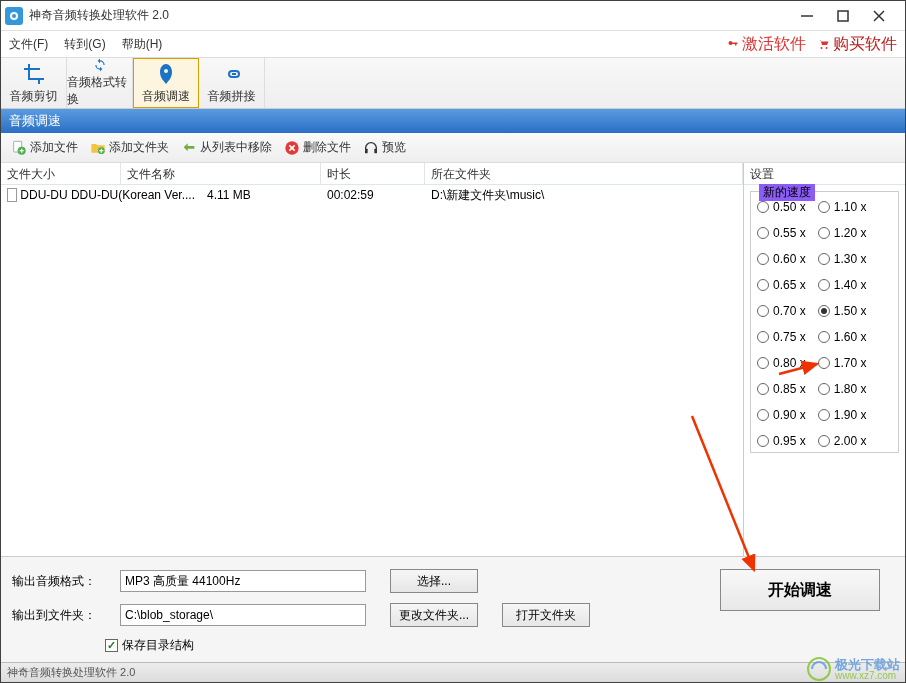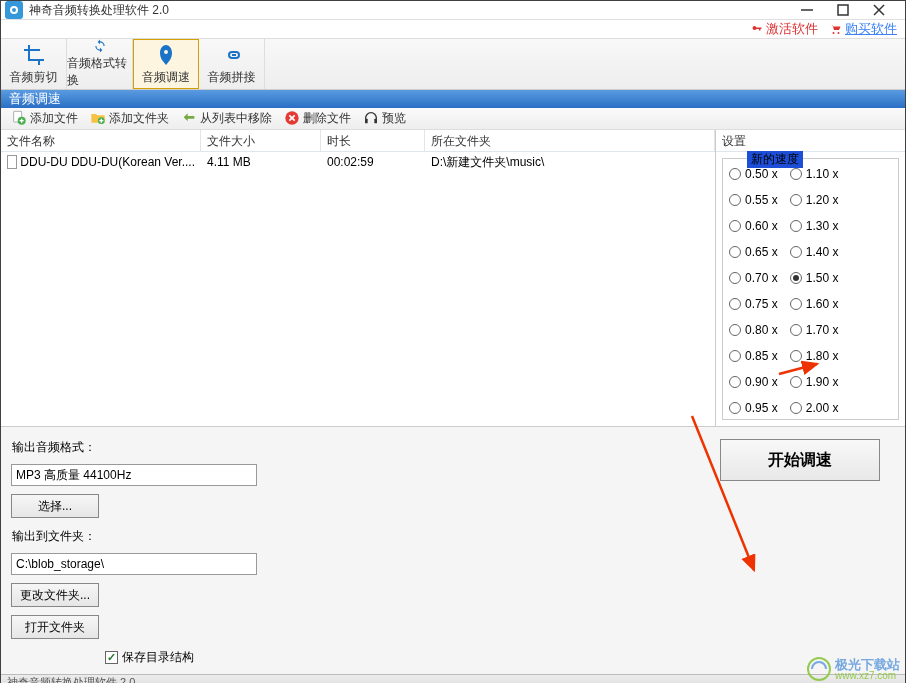--- a/index.html
+++ b/index.html
@@ -10,58 +10,58 @@
 .title-icon { width: 18px; height: 18px; background: #3498db; border-radius: 3px; display: flex; align-items: center; justify-content: center; margin-right: 6px; }
 .title-icon svg { width: 12px; height: 12px; fill: white; }
 .title-text { flex: 1; font-size: 12px; color: #333; }
 .win-controls { display: flex; gap: 24px; padding-right: 16px; }
 .win-btn { width: 12px; height: 12px; cursor: pointer; display: flex; align-items: center; justify-content: center; }
 
 .menubar { height: 26px; background: #fff; display: flex; align-items: center; padding: 0 8px; }
 .menu-left { display: flex; gap: 16px; }
 .menu-item { font-size: 12px; color: #333; cursor: pointer; }
 .menu-right { margin-left: auto; display: flex; gap: 12px; align-items: center; }
-.menu-link { font-size: 13px; color: #d33; display: flex; align-items: center; gap: 3px; }
-.menu-link.cart { color: #3b82f6; text-decoration: underline; }
+.menu-link { font-size: 16px; color: #d33; display: flex; align-items: center; gap: 3px; }
+.menu-link.cart { color: #b91c1c; }
 .key-icon { width: 12px; height: 12px; }
 
 .toolbar { height: 52px; background: linear-gradient(#f8f8f8, #eee); display: flex; border-top: 1px solid #ddd; border-bottom: 1px solid #ccc; }
 .tb-btn { width: 66px; display: flex; flex-direction: column; align-items: center; justify-content: center; gap: 2px; cursor: pointer; border-right: 1px solid #ddd; }
 .tb-btn.active { background: #fdf5e0; border: 1px solid #d4a000; }
 .tb-btn svg { width: 24px; height: 24px; }
 .tb-label { font-size: 12px; color: #333; }
 
 .section-header { height: 24px; background: linear-gradient(#5a9be0, #2a6fc5); color: #fff; display: flex; align-items: center; padding: 0 8px; font-size: 13px; }
 
 .action-bar { height: 30px; background: linear-gradient(#fafafa, #eee); display: flex; align-items: center; padding: 0 6px; gap: 4px; border-bottom: 1px solid #ddd; }
-.act-btn { display: flex; align-items: flex-start; gap: 3px; font-size: 12px; color: #333; cursor: pointer; padding: 2px 4px; }
+.act-btn { display: flex; align-items: flex-end; gap: 3px; font-size: 12px; color: #333; cursor: pointer; padding: 2px 4px; }
 .act-icon { width: 16px; height: 16px; }
 
 .main-area { flex: 1; display: flex; }
 .file-list { flex: 1; display: flex; flex-direction: column; }
 .list-header { height: 22px; background: #fff; display: flex; border-bottom: 1px solid #dde5ee; }
 .lh-col { padding: 3px 6px; font-size: 12px; color: #333; border-right: 1px solid #e4e4e4; }
 .list-body { flex: 1; background: #fff; }
 .list-row { height: 20px; display: flex; align-items: center; }
 .lr-cell { padding: 10px 6px; font-size: 12px; display: flex; align-items: center; gap: 3px; overflow: hidden; white-space: nowrap; }
 .file-icon { width: 12px; height: 14px; border: 1px solid #999; background: #fff; position: relative; }
 
-.settings-panel { width: 190px; border-left: 1px solid #ccc; padding: 0; }
+.settings-panel { width: 162px; border-left: 1px solid #ccc; padding: 0; }
 .sp-header { height: 22px; padding: 3px 6px; font-size: 12px; color: #333; border-bottom: 1px solid #dde5ee; }
 .sp-group { border: 1px solid #ccc; margin: 6px; padding: 8px 6px 4px; position: relative; }
-.sp-group-label { position: absolute; top: -8px; left: 24px; background: #1d4ed8; padding: 0 4px; font-size: 12px; }
+.sp-group-label { position: absolute; top: -8px; left: 8px; background: #8b5cf6; padding: 0 4px; font-size: 12px; }
 .speed-grid { display: flex; gap: 12px; }
 .speed-col { display: flex; flex-direction: column; gap: 12px; }
 .speed-opt { display: flex; align-items: center; gap: 4px; font-size: 12px; cursor: pointer; }
 .radio { width: 12px; height: 12px; border: 1px solid #666; border-radius: 50%; display: flex; align-items: center; justify-content: center; }
 .radio.checked::after { content: ''; width: 6px; height: 6px; background: #333; border-radius: 50%; }
 
 .bottom-area { border-top: 1px solid #ccc; padding: 12px 10px 8px; background: #f5f5f5; display: flex; }
 .output-left { flex: 1; }
-.out-row { display: flex; gap: 8px; margin-bottom: 10px; flex-direction: column; }
+.out-row { display: flex; align-items: center; gap: 24px; margin-bottom: 10px; }
 .out-label { width: 85px; text-align: right; font-size: 12px; }
 .out-input { width: 246px; height: 22px; border: 1px solid #999; background: #fff; padding: 2px 4px; font-size: 12px; }
 .out-btn { width: 88px; height: 24px; border: 1px solid #888; background: linear-gradient(#f6f6f6, #e6e6e6); font-size: 12px; cursor: pointer; }
 .chk-row { display: flex; align-items: center; gap: 4px; margin-left: 94px; font-size: 12px; }
 .checkbox { width: 13px; height: 13px; border: 1px solid #666; background: #fff; display: flex; align-items: center; justify-content: center; }
 .checkbox.checked::after { content: '✓'; font-size: 11px; color: #2a7a2a; font-weight: bold; }
 
 .start-area { width: 190px; display: flex; align-items: flex-start; justify-content: center; }
 .start-btn { width: 160px; height: 42px; border: 1px solid #888; background: linear-gradient(#f8f8f8, #e8e8e8); font-size: 16px; font-weight: bold; cursor: pointer; }
 
@@ -102,20 +102,25 @@
       <div class="win-btn">
           <svg width="12" height="12">
             <line x1="1" y1="1" x2="11" y2="11" stroke="#333" stroke-width="1.5"></line>
             <line x1="11" y1="1" x2="1" y2="11" stroke="#333" stroke-width="1.5"></line>
           </svg>
         </div>
     </div>
   </div>
 
   <div class="menubar">
+    <div class="menu-left">
+      <span class="menu-item">文件(F)</span>
+      <span class="menu-item">转到(G)</span>
+      <span class="menu-item">帮助(H)</span>
+    </div>
     <div class="menu-right">
       <span class="menu-link">
         <svg class="key-icon" viewBox="0 0 24 24">
             <path fill="#d33" d="M7 14a4 4 0 1 1 0-8 4 4 0 0 1 3.87 3h10v3h-2v3h-3v-3h-5A4 4 0 0 1 7 14z"></path>
           </svg>
         <span>激活软件</span>
       </span>
       <span class="menu-link cart">
         <svg class="key-icon" viewBox="0 0 24 24">
             <path fill="#d33" d="M7 18a2 2 0 1 0 0 4 2 2 0 0 0 0-4zm10 0a2 2 0 1 0 0 4 2 2 0 0 0 0-4zM3 4h2l3 10h10l3-7H7"></path>
@@ -190,22 +195,22 @@
           <rect x="3" y="13" width="4" height="7" rx="1" fill="#333"></rect>
           <rect x="17" y="13" width="4" height="7" rx="1" fill="#333"></rect>
         </svg>
       <span>预览</span>
     </div>
   </div>
 
   <div class="main-area">
     <div class="file-list">
       <div class="list-header">
+        <div class="lh-col" style="width:120px">文件大小</div>
         <div class="lh-col" style="width:200px">文件名称</div>
-        <div class="lh-col" style="width:120px">文件大小</div>
         <div class="lh-col" style="width:104px">时长</div>
         <div class="lh-col" style="flex:1">所在文件夹</div>
       </div>
       <div class="list-body">
         <div class="list-row">
           <div class="lr-cell" style="width:200px">
               <div class="file-icon"></div>
               <span>DDU-DU DDU-DU(Korean Ver....</span>
             </div>
           <div class="lr-cell" style="width:120px">4.11 MB</div>

